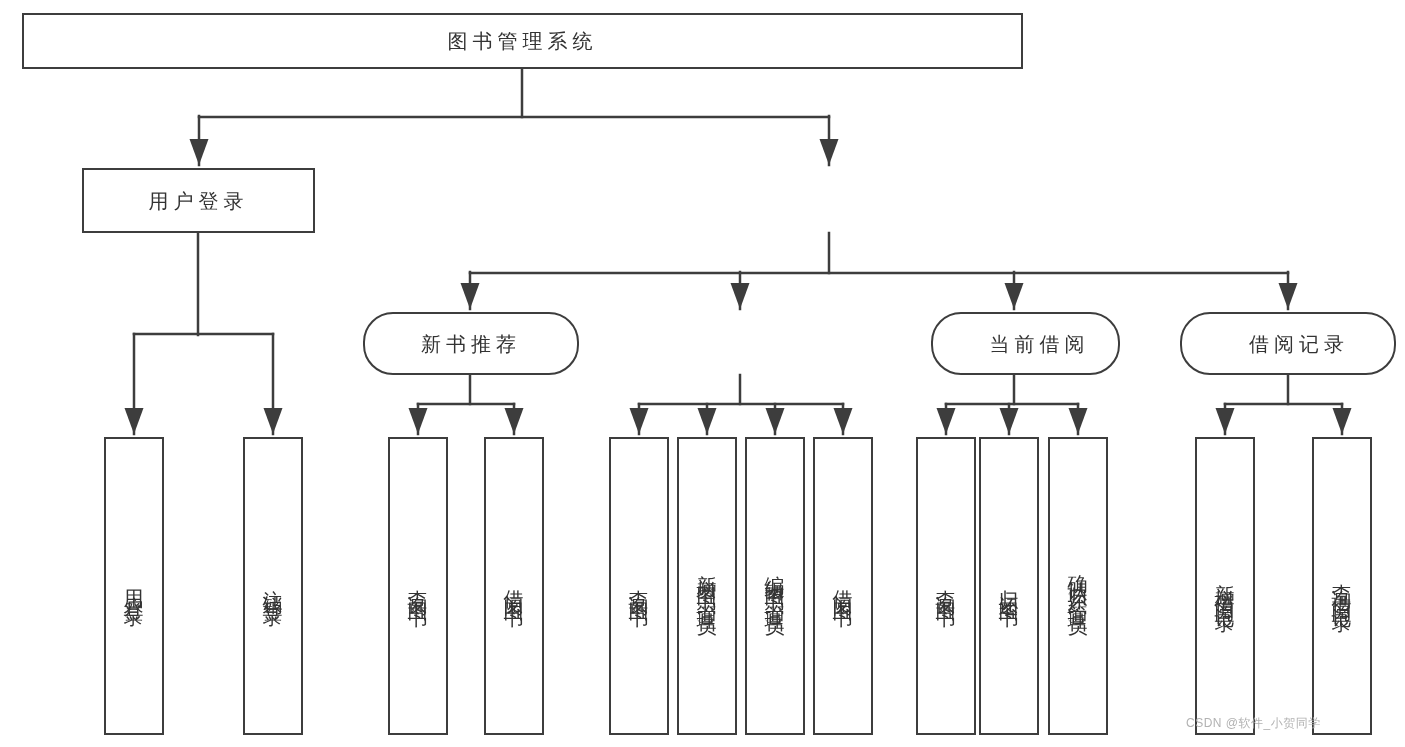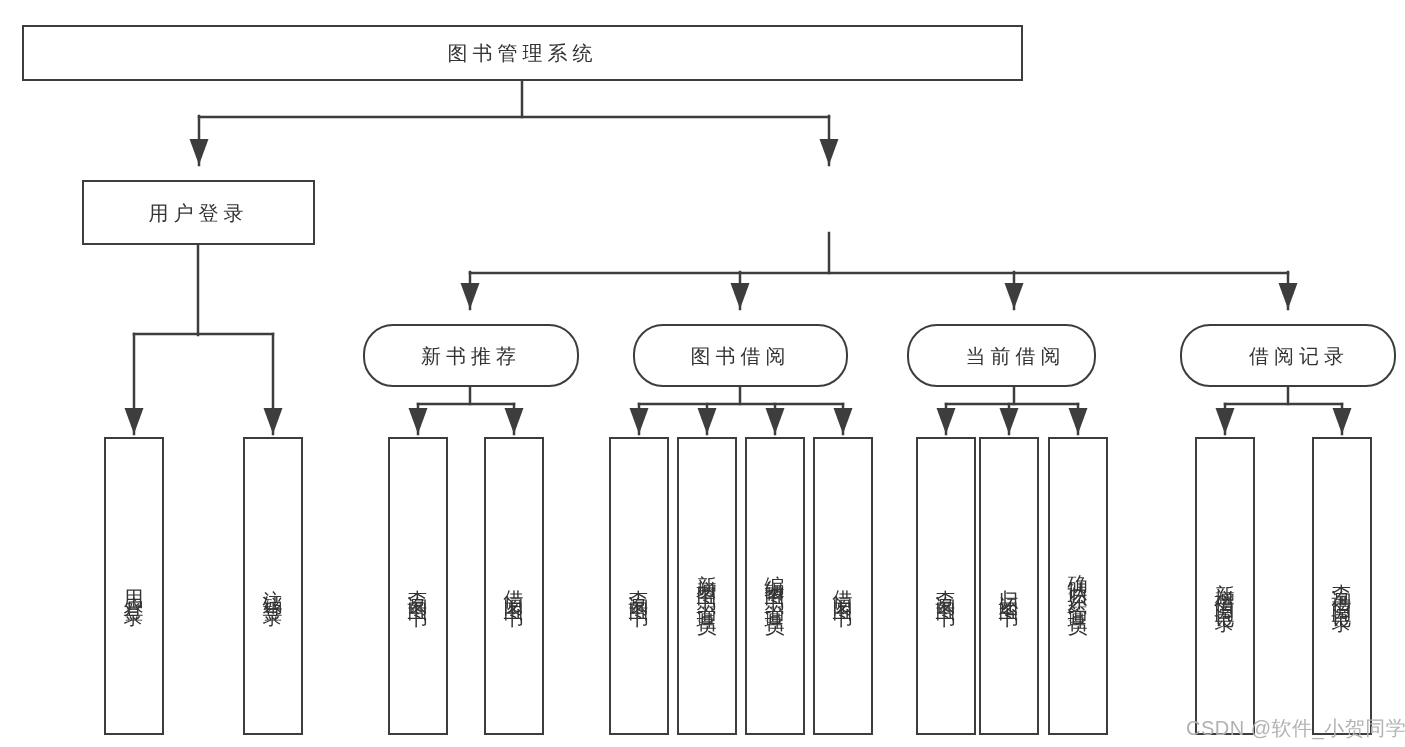--- a/index.html
+++ b/index.html
@@ -20,47 +20,47 @@
   .connectors line{stroke:var(--line);stroke-width:2.5;stroke-linecap:square;}
   .node{
     position:absolute;
     box-sizing:border-box;
     border:2.5px solid var(--line);
     background:var(--bg);
     color:var(--text);
     display:flex;align-items:center;justify-content:center;
     text-align:center;
   }
-  .h-node{font-size:20px;letter-spacing:5px;line-height:1.2;white-space:nowrap;margin-top:12px;}
+  .h-node{font-size:20px;letter-spacing:5px;line-height:1.2;white-space:nowrap;}
   .v-node{
     writing-mode:vertical-rl;
     text-orientation:mixed;
     font-size:20px;
     letter-spacing:6px;
     line-height:1;
   }
   .root{left:22px;top:13px;width:1001px;height:56px;}
   .n-user-login{left:82px;top:168px;width:233px;height:65px;}
   .n-book-mgmt{left:712px;top:168px;width:236px;height:65px;}
   .l3{top:312px;height:63px;border-radius:30px;}
   .n-recommend{left:363px;width:216px;}
   .n-borrow{left:633px;width:215px;}
-  .n-current{left:907px;width:189px;padding-left:28px;}
+  .n-current{left:931px;width:189px;padding-left:28px;}
   .n-records{left:1180px;width:216px;padding-left:22px;}
   .l4{top:437px;height:298px;width:60px;}
   .x1{left:104px;}  .x2{left:243px;}
   .x3{left:388px;}  .x4{left:484px;}
   .x5{left:609px;}  .x6{left:677px;}
   .x7{left:745px;}  .x8{left:813px;}
   .x9{left:916px;}  .x10{left:979px;}
   .x11{left:1048px;}
   .x12{left:1195px;} .x13{left:1312px;}
   .watermark{
     position:absolute;left:1186px;top:715px;
-    font-size:20px;color:var(--wm);
+    font-size:12px;color:var(--wm);
     letter-spacing:0.5px;white-space:nowrap;
   }
 </style>
 </head>
 <body>
 
 <div class="canvas">
 
   <svg class="connectors" width="1405" height="747" viewBox="0 0 1405 747">
     <defs>
@@ -122,21 +122,20 @@
       <line x1="1225" y1="404" x2="1225" y2="434" marker-end="url(#ah)"></line>
       <line x1="1342" y1="404" x2="1342" y2="434" marker-end="url(#ah)"></line>
     </g>
   </svg>
 
   <div class="node h-node root">图书管理系统</div>
 
   <div class="node h-node n-user-login">用户登录</div>
 
   <div class="node h-node l3 n-recommend">新书推荐</div>
-  <div class="node h-node l3 n-borrow">图书借阅</div>
   <div class="node h-node l3 n-current">当前借阅</div>
   <div class="node h-node l3 n-records">借阅记录</div>
 
   <div class="node v-node l4 x1">用户登录</div>
   <div class="node v-node l4 x2">注销登录</div>
 
   <div class="node v-node l4 x3">查询图书</div>
   <div class="node v-node l4 x4">借阅图书</div>
 
   <div class="node v-node l4 x5">查询图书</div>

